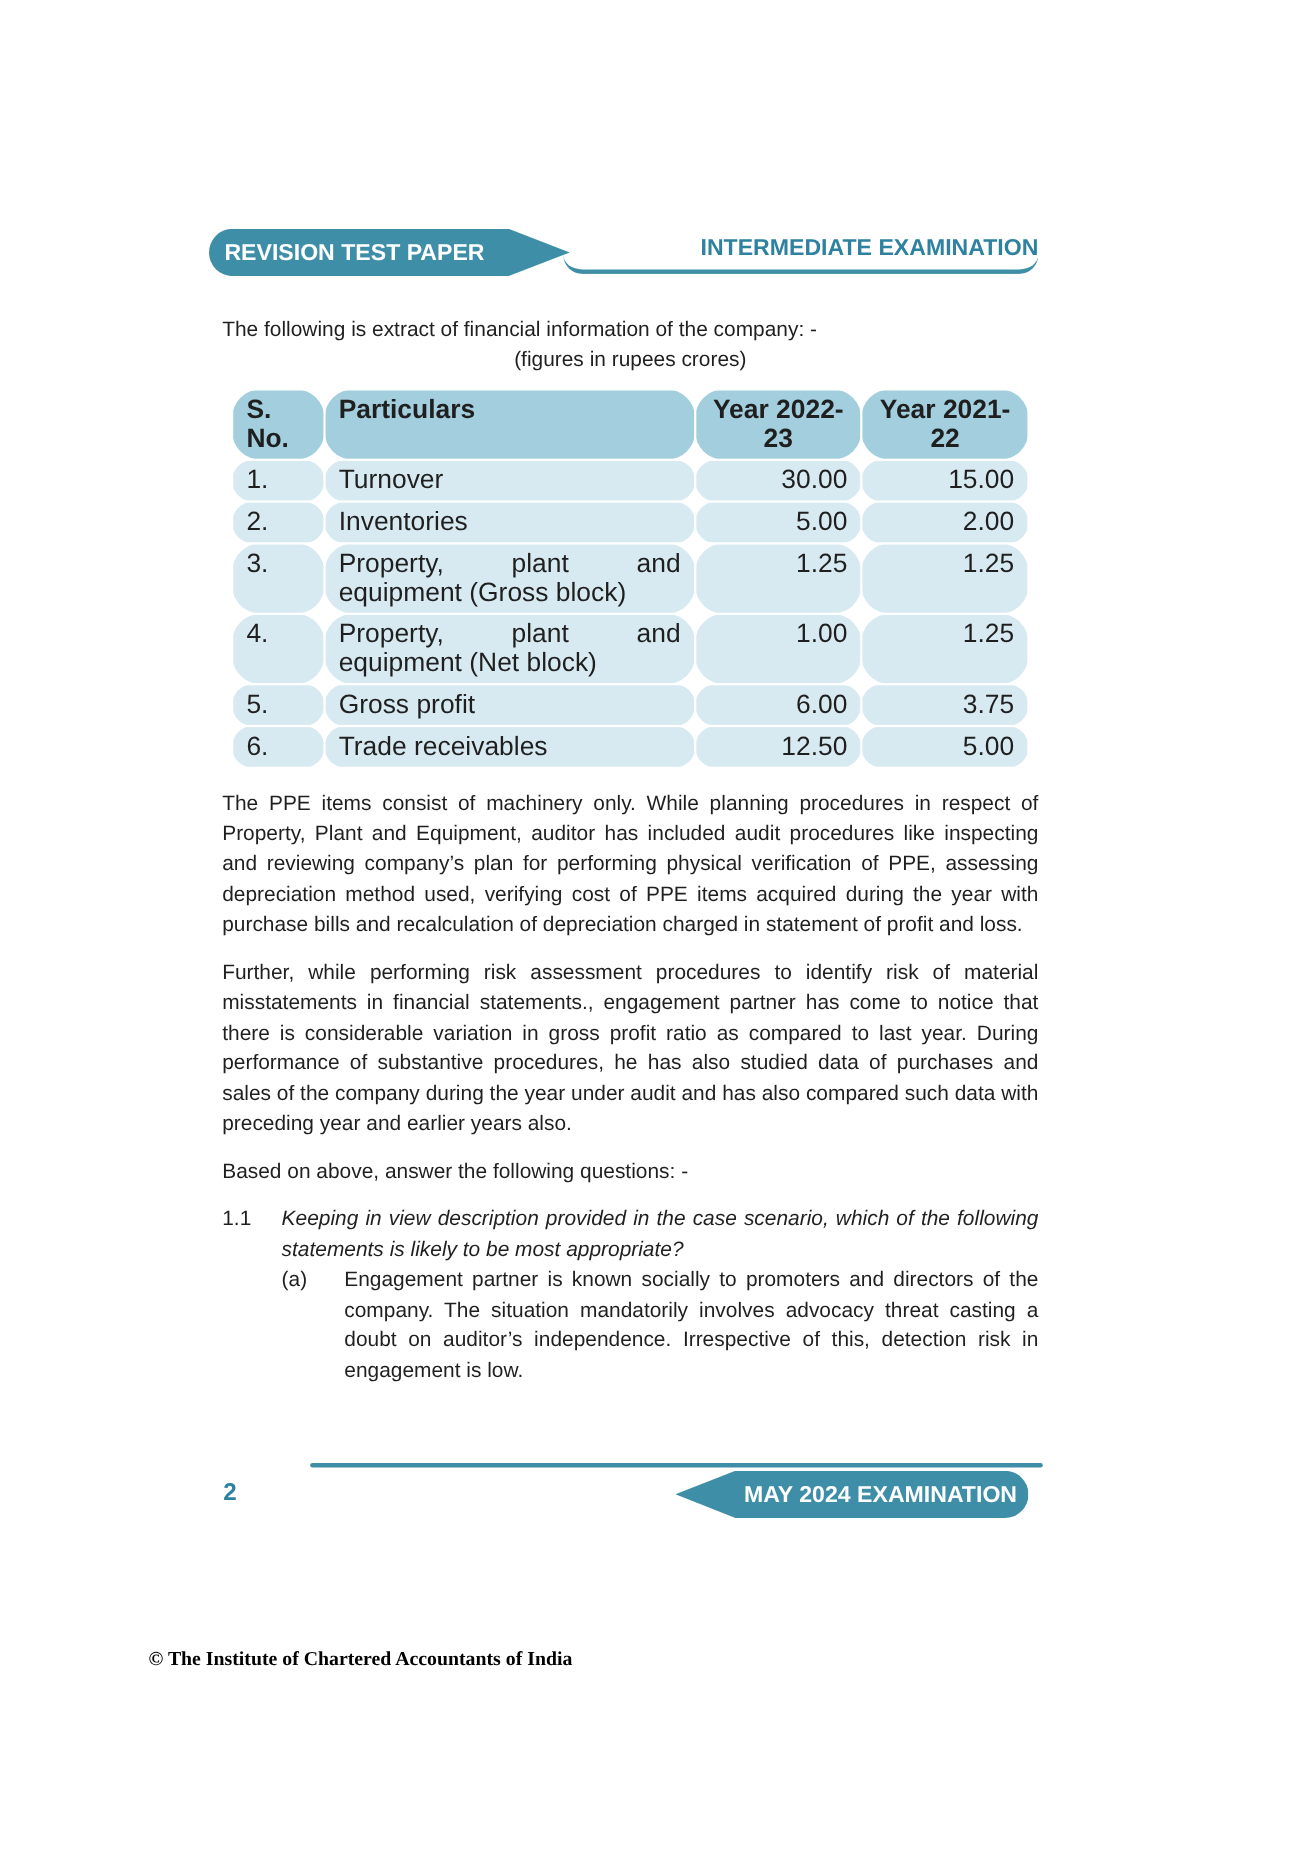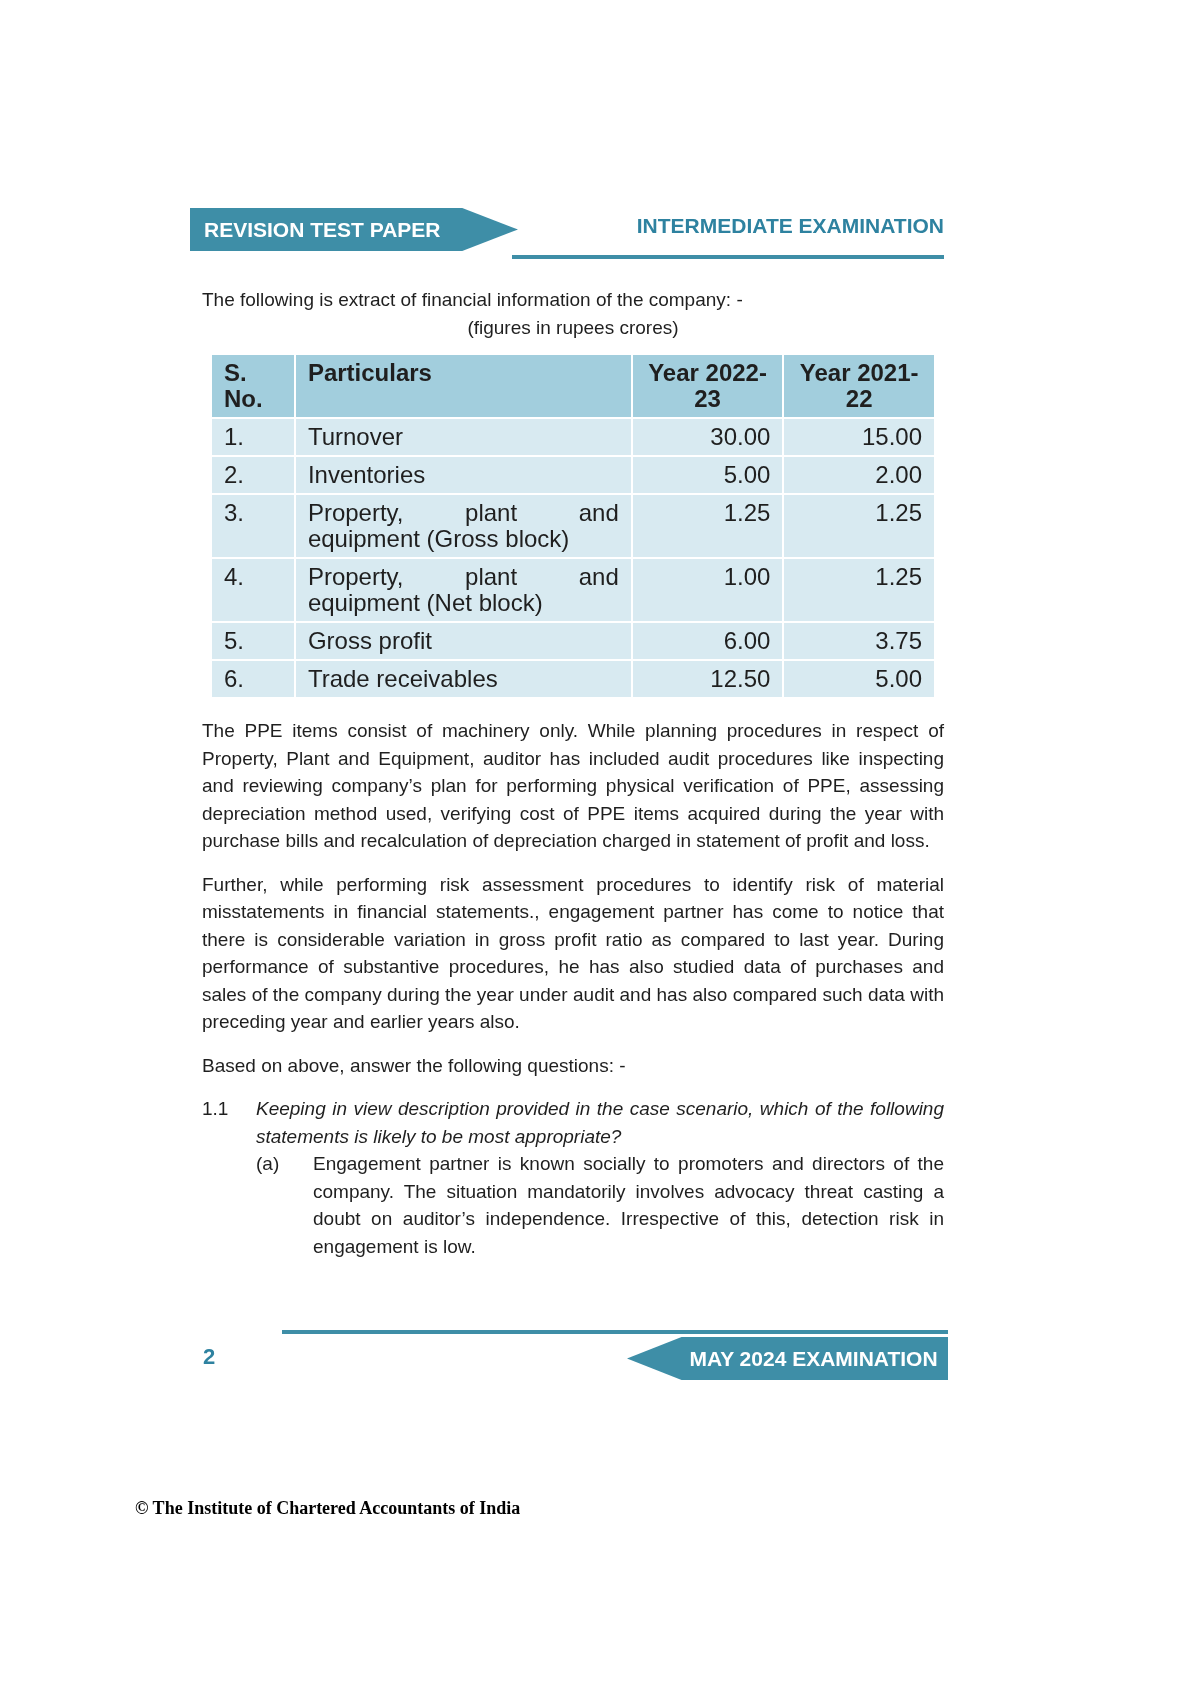--- a/index.html
+++ b/index.html
@@ -1,15 +1,15 @@
 <!DOCTYPE html>
 <html><head>
 <meta charset="utf-8">
 <style>
-  * { margin: 0; padding: 0; box-sizing: border-box; }
+  * { margin: 0; padding: 0; box-sizing: border-box; border-radius: 26px; }
   html, body { background: #ffffff; }
   .page {
     position: relative;
     width: 1191px;
     height: 1684px;
     background: #ffffff;
     font-family: "Liberation Sans", sans-serif;
     color: #1f1f1f;
     overflow: hidden;
   }
@@ -31,21 +31,21 @@
   }
   .exam-title {
     position: absolute;
     top: 214px;
     left: 512px;
     width: 432px;
     text-align: right;
     color: #2e82a0;
     font-size: 21px;
     font-weight: bold;
-    padding-bottom: 17px;
+    padding-bottom: 7px;
     border-bottom: 4px solid #3e8ea7;
   }
 
   
   .content {
     position: absolute;
     top: 286px;
     left: 202px;
     width: 742px;
     font-size: 19px;
@@ -111,21 +111,21 @@
     position: absolute;
     top: 1344px;
     left: 203px;
     color: #2e82a0;
     font-size: 22px;
     font-weight: bold;
   }
   .footer-banner {
     position: absolute;
     top: 1337px;
-    left: 627px;
+    left: 614px;
     width: 321px;
     height: 43px;
     background: #3e8ea7;
     clip-path: polygon(0 50%, 17% 0, 100% 0, 100% 100%, 17% 100%);
     color: #ffffff;
     font-size: 21px;
     font-weight: bold;
     line-height: 43px;
     text-align: center;
     padding-left: 52px;

